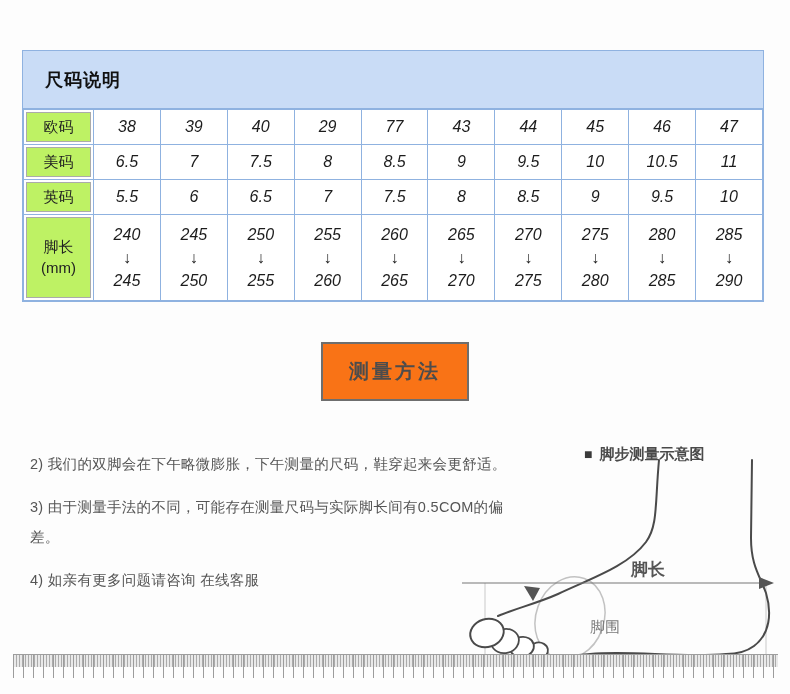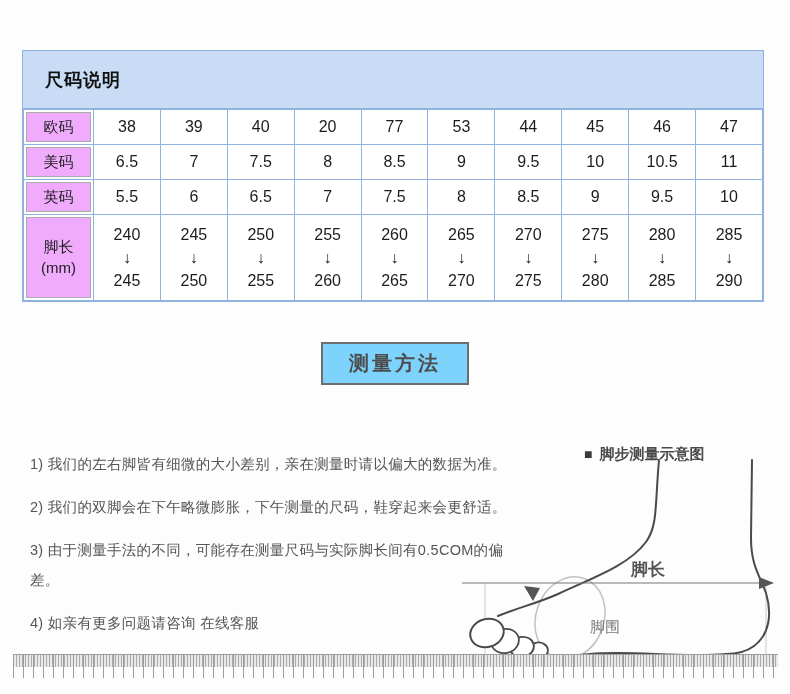--- a/index.html
+++ b/index.html
@@ -6,30 +6,30 @@
   html,body { width:790px; height:694px; }
   body { font-family:"Liberation Sans","DejaVu Sans",sans-serif; background:#ffffff; }
   .page { position:relative; width:790px; height:694px; background:#fdfdfd; overflow:hidden; }
 
   
   .size-box { position:absolute; left:22px; top:50px; width:742px; border:1px solid #8fb2e0; background:#fff; }
   .size-title { background:#c9dcf6; border-bottom:1px solid #8fb2e0; padding:17px 0 16px 22px;
                 font-size:18px; font-weight:bold; color:#111; letter-spacing:1px; }
   table.size-table { width:100%; border-collapse:collapse; table-layout:fixed; }
   table.size-table td, table.size-table th { border:1px solid #8fb2e0; text-align:center; vertical-align:middle; }
-  table.size-table td { background:#fff; color:#1c1c1c; font-size:16px; white-space:pre-line; line-height:1.45; padding:4px 0; }
+  table.size-table td { background:#fff; color:#1c1c1c; font-size:16px; white-space:pre-line; line-height:1.45; padding:4px 0;font-style:italic; }
   table.size-table th { width:70px; position:relative; background:#fff; height:35px; font-weight:normal; }
   table.size-table tr:last-child th { height:86px; }
-  .label-inner { position:absolute; inset:2px; background:#f0abfc; border:1px solid #ababab;
+  .label-inner { position:absolute; inset:2px; background:#bef264; border:1px solid #ababab;
                  display:flex; align-items:center; justify-content:center;
                  font-size:15px; color:#222; white-space:pre-line; line-height:1.35; text-align:center; }
 
   
   .measure-box { position:absolute; top:342px; left:50%; transform:translateX(-50%);
-                 border:2px solid #6e6e6e; background:#7dd3fc; padding:6px 26px;
+                 border:2px solid #6e6e6e; background:#f97316; padding:14px 26px;
                  font-size:20px; font-weight:bold; color:#4c4c4c; letter-spacing:3px; }
   .lead-text { position:absolute; top:399px; left:27px; width:740px;
                font-size:16.5px; font-weight:bold; color:#3d3d3d; letter-spacing:0.3px; }
   .notes { position:absolute; top:449px; left:30px; width:478px; list-style:none; }
   .notes li { font-size:14.5px; color:#555; line-height:30px; margin-bottom:13px; letter-spacing:0.3px; }
 
   
   .diagram-title { position:absolute; top:445px; left:584px; font-size:15px; font-weight:bold; color:#4a4a4a;text-align:center; }
   .diagram-title .sq { color:#3a3a3a; margin-right:7px; font-size:14px; }
   .foot-svg { position:absolute; left:440px; top:458px; width:350px; height:205px; }
@@ -52,23 +52,23 @@
     <div class="size-title">尺码说明</div>
     <table class="size-table">
       <tbody id="size-tbody">
           <tr>
             <th>
               <div class="label-inner">欧码</div>
             </th>
             <td>38</td>
             <td>39</td>
             <td>40</td>
-            <td>20</td>
+            <td>29</td>
             <td>77</td>
-            <td>53</td>
+            <td>43</td>
             <td>44</td>
             <td>45</td>
             <td>46</td>
             <td>47</td>
           </tr>
           <tr>
             <th>
               <div class="label-inner">美码</div>
             </th>
             <td>6.5</td>
@@ -132,21 +132,20 @@
             <td>285
 ↓
 290</td>
           </tr>
         </tbody>
     </table>
   </div>
 
   <div class="measure-box">测量方法</div>
   <ul class="notes" id="notes-list">
-      <li>1) 我们的左右脚皆有细微的大小差别，亲在测量时请以偏大的数据为准。</li>
       <li>2) 我们的双脚会在下午略微膨胀，下午测量的尺码，鞋穿起来会更舒适。</li>
       <li>3) 由于测量手法的不同，可能存在测量尺码与实际脚长间有0.5COM的偏差。</li>
       <li>4) 如亲有更多问题请咨询 在线客服</li>
     </ul>
 
   <div class="diagram-title">
     <span class="sq">■</span><span>脚步测量示意图</span>
   </div>
 
   <svg class="foot-svg" viewBox="0 0 350 205">

